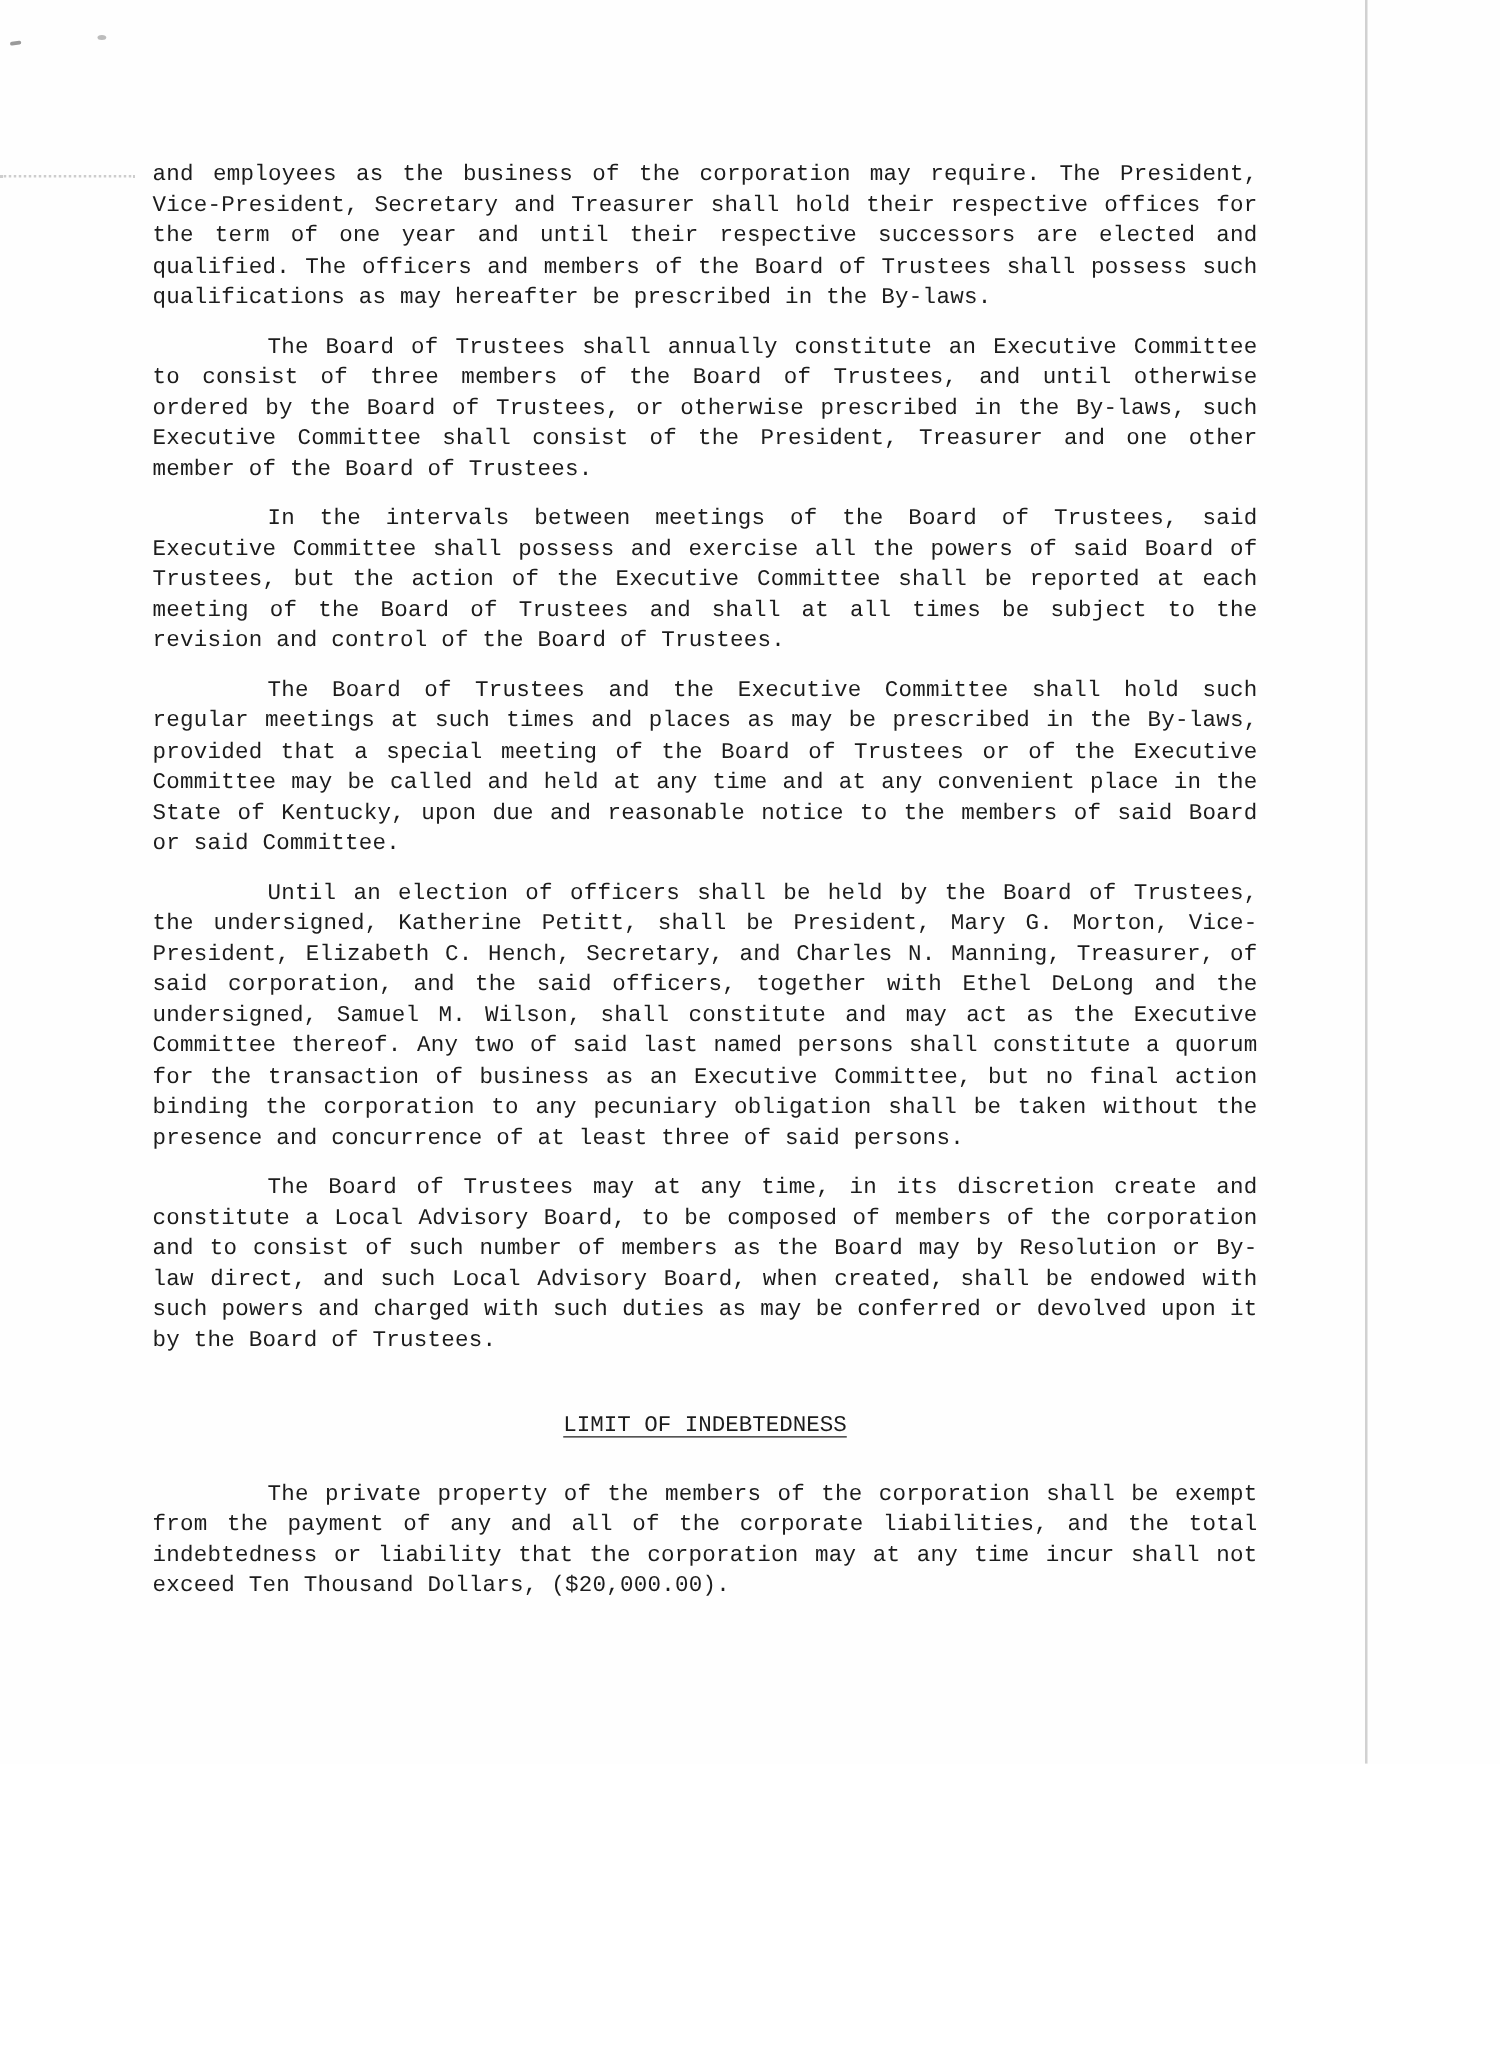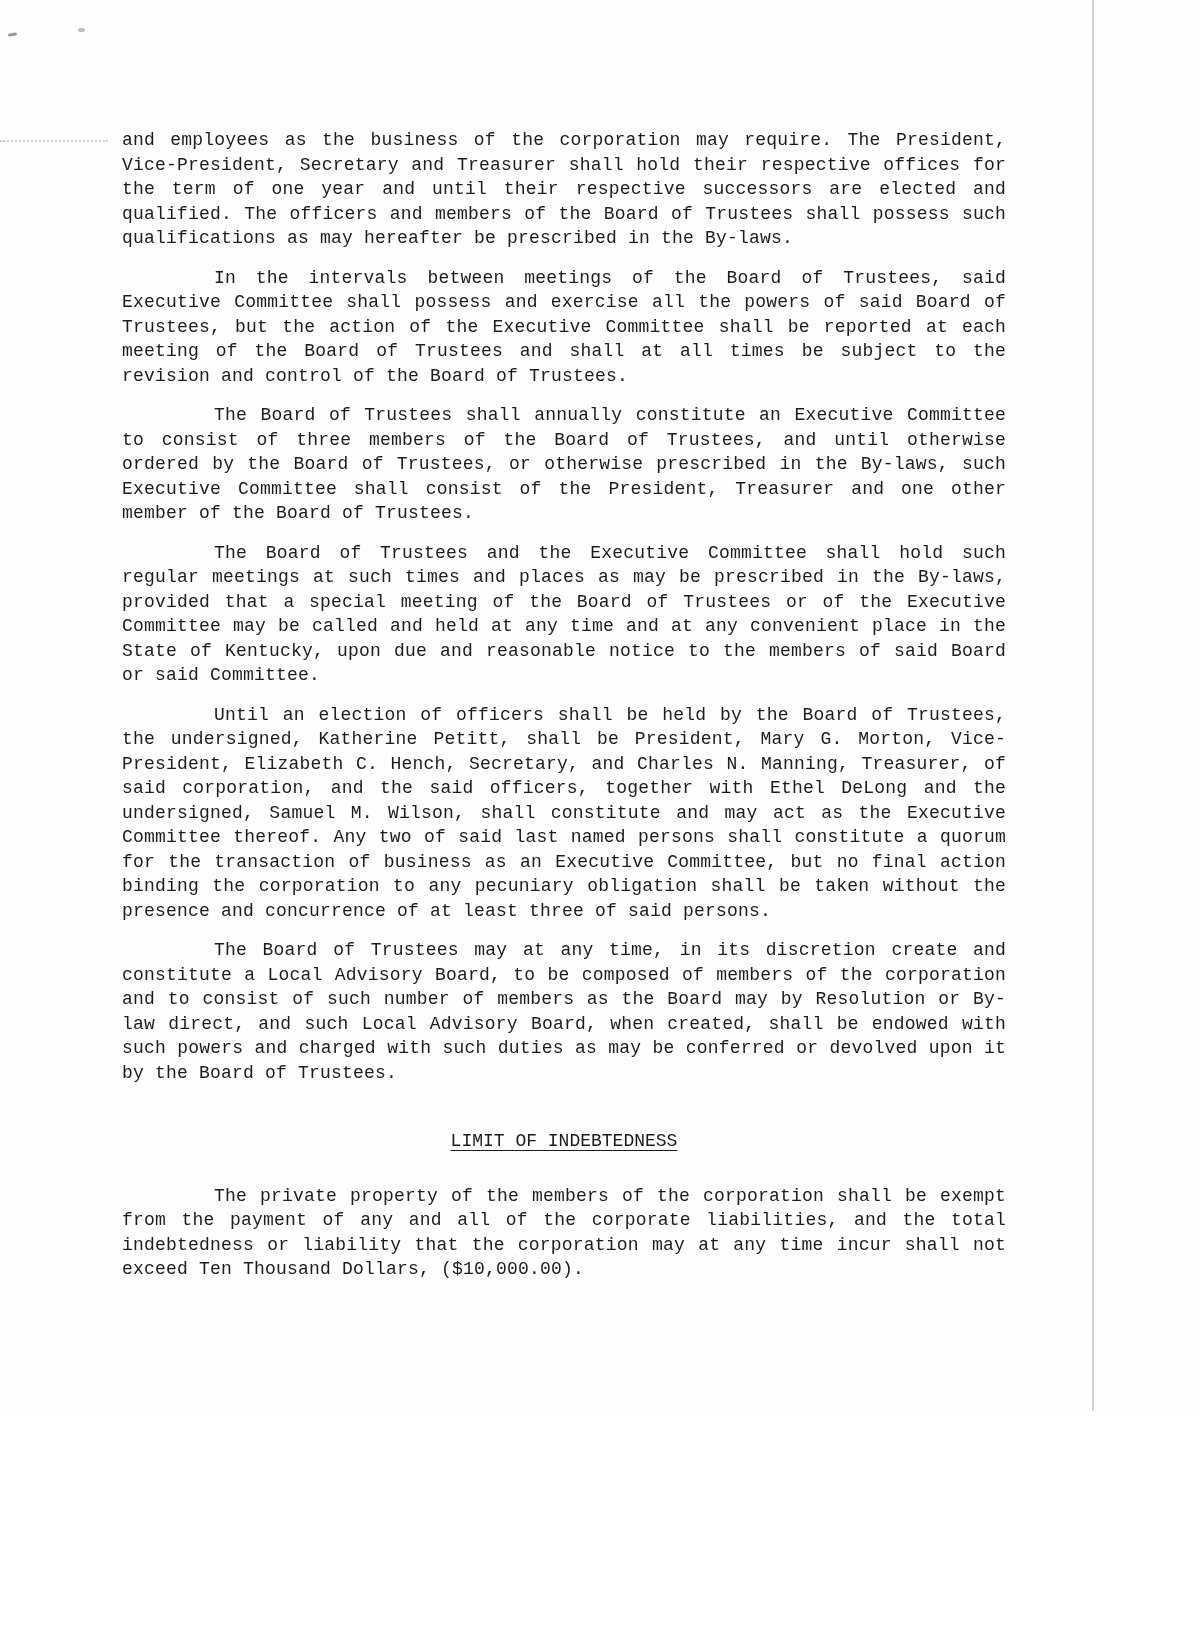--- a/index.html
+++ b/index.html
@@ -105,27 +105,27 @@
 
 <div class="page">
 
   <div class="scan-mark-1"></div>
   <div class="scan-mark-2"></div>
   <div class="scan-dots"></div>
   <div class="scan-line-right"></div>
 
   <div class="content">
     <p class="para">and employees as the business of the corporation may require. The President, Vice-President, Secretary and Treasurer shall hold their respective offices for the term of one year and until their respective successors are elected and qualified. The officers and members of the Board of Trustees shall possess such qualifications as may hereafter be prescribed in the By-laws.</p>
+    <p class="para indent">The Board of Trustees shall annually constitute an Executive Committee to consist of three members of the Board of Trustees, and until otherwise ordered by the Board of Trustees, or otherwise prescribed in the By-laws, such Executive Committee shall consist of the President, Treasurer and one other member of the Board of Trustees.</p>
     <p class="para indent">In the intervals between meetings of the Board of Trustees, said Executive Committee shall possess and exercise all the powers of said Board of Trustees, but the action of the Executive Committee shall be reported at each meeting of the Board of Trustees and shall at all times be subject to the revision and control of the Board of Trustees.</p>
-    <p class="para indent">The Board of Trustees shall annually constitute an Executive Committee to consist of three members of the Board of Trustees, and until otherwise ordered by the Board of Trustees, or otherwise prescribed in the By-laws, such Executive Committee shall consist of the President, Treasurer and one other member of the Board of Trustees.</p>
     <p class="para indent">The Board of Trustees and the Executive Committee shall hold such regular meetings at such times and places as may be prescribed in the By-laws, provided that a special meeting of the Board of Trustees or of the Executive Committee may be called and held at any time and at any convenient place in the State of Kentucky, upon due and reasonable notice to the members of said Board or said Committee.</p>
     <p class="para indent">Until an election of officers shall be held by the Board of Trustees, the undersigned, Katherine Petitt, shall be President, Mary G. Morton, Vice-President, Elizabeth C. Hench, Secretary, and Charles N. Manning, Treasurer, of said corporation, and the said officers, together with Ethel DeLong and the undersigned, Samuel M. Wilson, shall constitute and may act as the Executive Committee thereof. Any two of said last named persons shall constitute a quorum for the transaction of business as an Executive Committee, but no final action binding the corporation to any pecuniary obligation shall be taken without the presence and concurrence of at least three of said persons.</p>
     <p class="para indent">The Board of Trustees may at any time, in its discretion create and constitute a Local Advisory Board, to be composed of members of the corporation and to consist of such number of members as the Board may by Resolution or By-law direct, and such Local Advisory Board, when created, shall be endowed with such powers and charged with such duties as may be conferred or devolved upon it by the Board of Trustees.</p>
 
 
     <h3 class="heading sub"><span class="underline">LIMIT OF INDEBTEDNESS</span></h3>
 
-    <p class="para indent final-para">The private property of the members of the corporation shall be exempt from the payment of any and all of the corporate liabilities, and the total indebtedness or liability that the corporation may at any time incur shall not exceed Ten Thousand Dollars, ($10,000.00).</p>
+    <p class="para indent final-para">The private property of the members of the corporation shall be exempt from the payment of any and all of the corporate liabilities, and the total indebtedness or liability that the corporation may at any time incur shall not exceed Ten Thousand Dollars, ($20,000.00).</p>
   </div>
 
   <div class="watermark">PMSS 2023</div>
 
 </div>
 
 </body></html>

